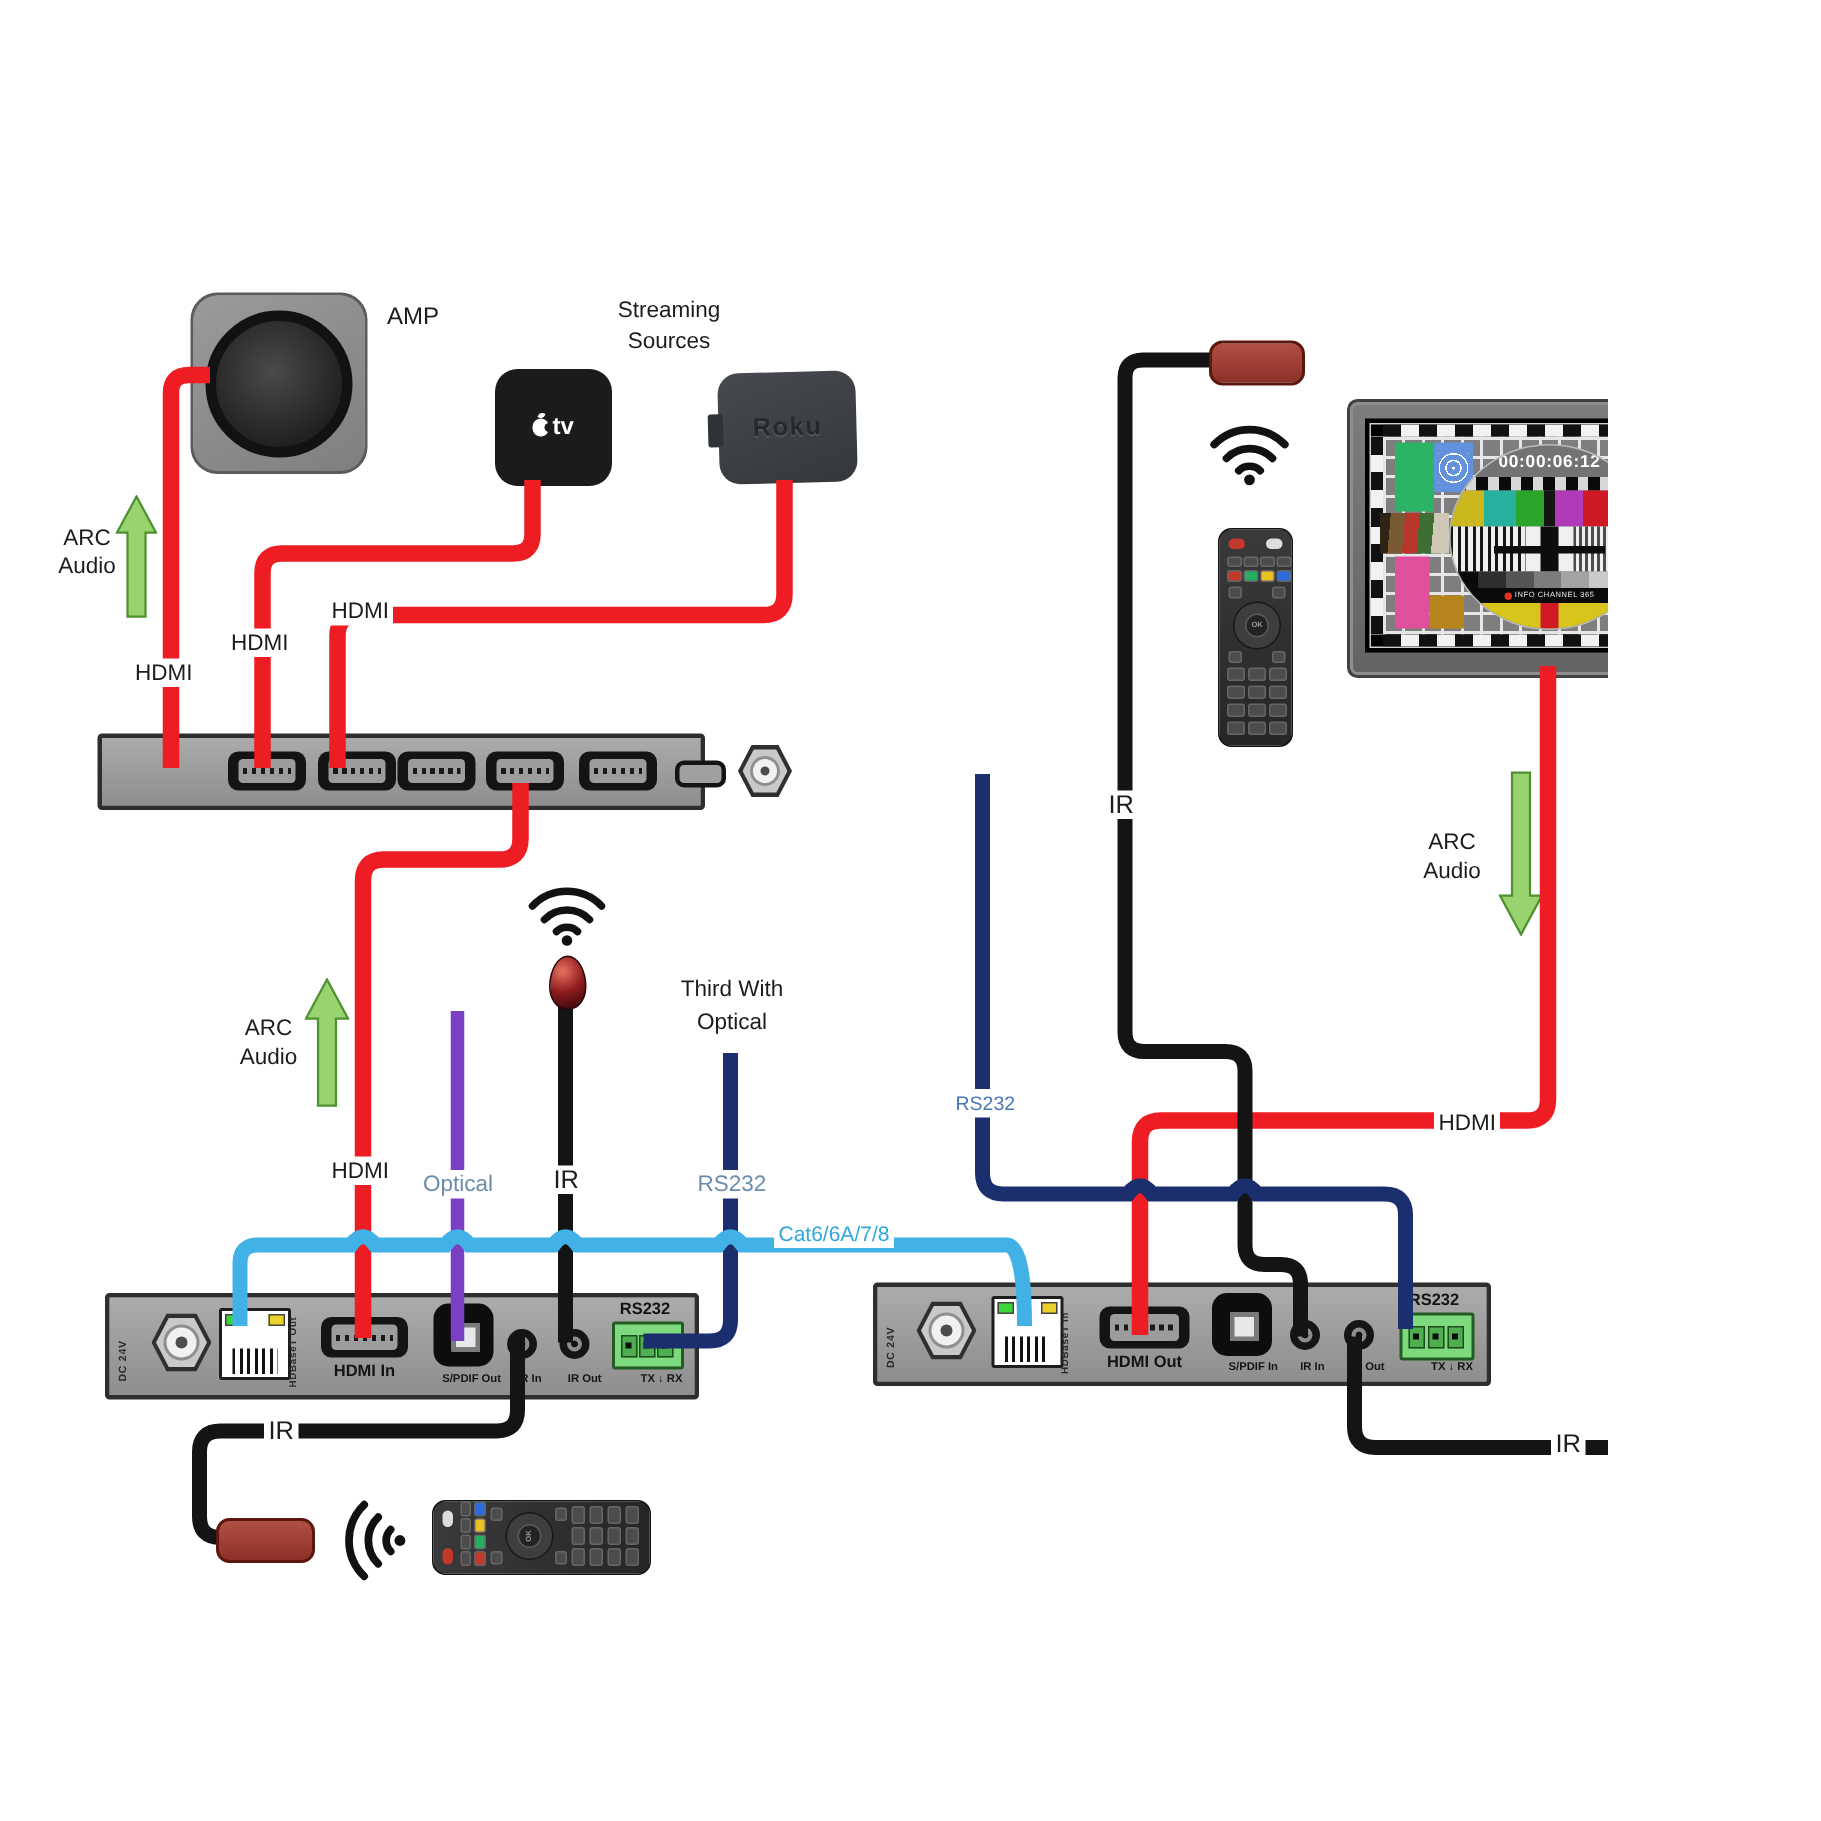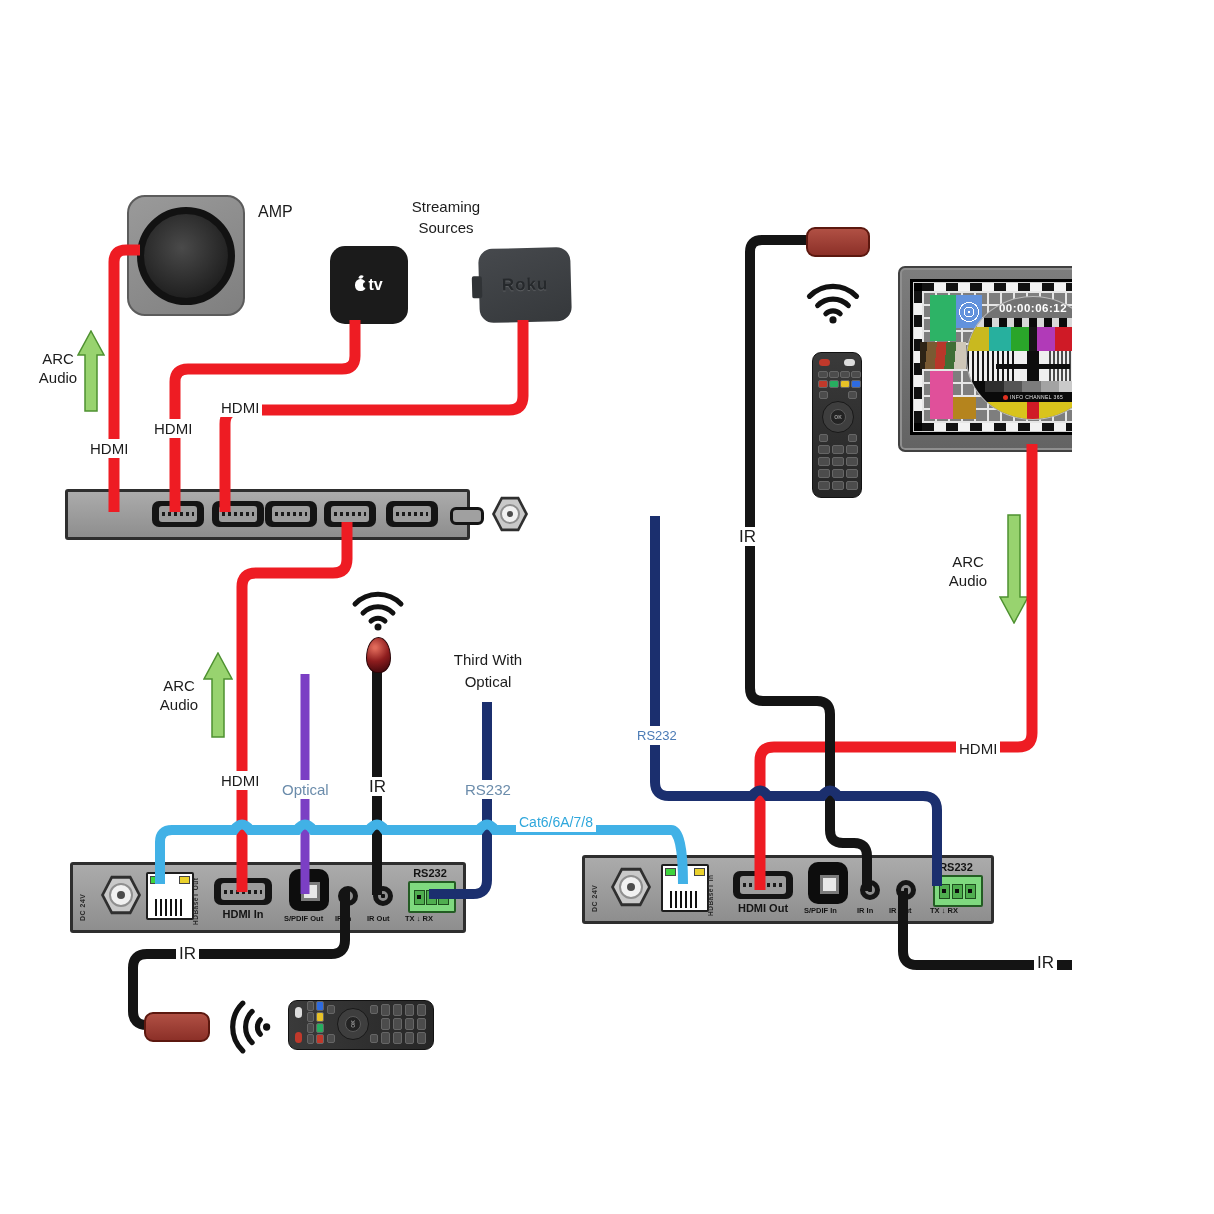--- a/index.html
+++ b/index.html
@@ -13,21 +13,21 @@
   .halo{background:#fff;padding:0 3px}
   .note{text-align:center}
   .blue-lbl{color:#6b8cab;font-size:15px}
   .navy-lbl{color:#4a7ab5;font-size:13px}
   .cat6-lbl{color:#2fa7dc;font-size:14px}
   .big-ir{font-size:17px}
 
   
   .unit{position:absolute;background:linear-gradient(#ababab,#8e8e8e);border:3px solid #2e2e2e;border-radius:3px;z-index:1}
   .rot-lbl{position:absolute;writing-mode:vertical-rl;transform:rotate(180deg);font:bold 7px "Liberation Sans",sans-serif;color:#2a2a2a;letter-spacing:.5px}
-  .port-lbl{position:absolute;font:bold 7.5px/9px "Liberation Sans",sans-serif;color:#141414;text-align:left;white-space:nowrap}
+  .port-lbl{position:absolute;font:bold 7.5px/9px "Liberation Sans",sans-serif;color:#141414;text-align:right;white-space:nowrap}
   .port-lbl-big{position:absolute;font:bold 11px/12px "Liberation Sans",sans-serif;color:#141414;text-align:center;white-space:nowrap}
 
   
   .hex{position:absolute;clip-path:polygon(25% 2%,75% 2%,100% 50%,75% 98%,25% 98%,0 50%);background:#2f2f2f}
   .hex-in{position:absolute;inset:3px;clip-path:polygon(25% 2%,75% 2%,100% 50%,75% 98%,25% 98%,0 50%);background:#c9c9c9}
   .hex-ring{position:absolute;left:50%;top:50%;width:20px;height:20px;margin:-12px 0 0 -12px;border:2px solid #8f8f8f;border-radius:50%;background:#f1f1f1}
   .hex-dot{position:absolute;left:50%;top:50%;width:8px;height:8px;margin:-4px 0 0 -4px;border-radius:50%;background:#4d4d4d}
 
   
   .rj45{position:absolute;background:#fff;border:2px solid #1d1d1d;border-radius:2px}

